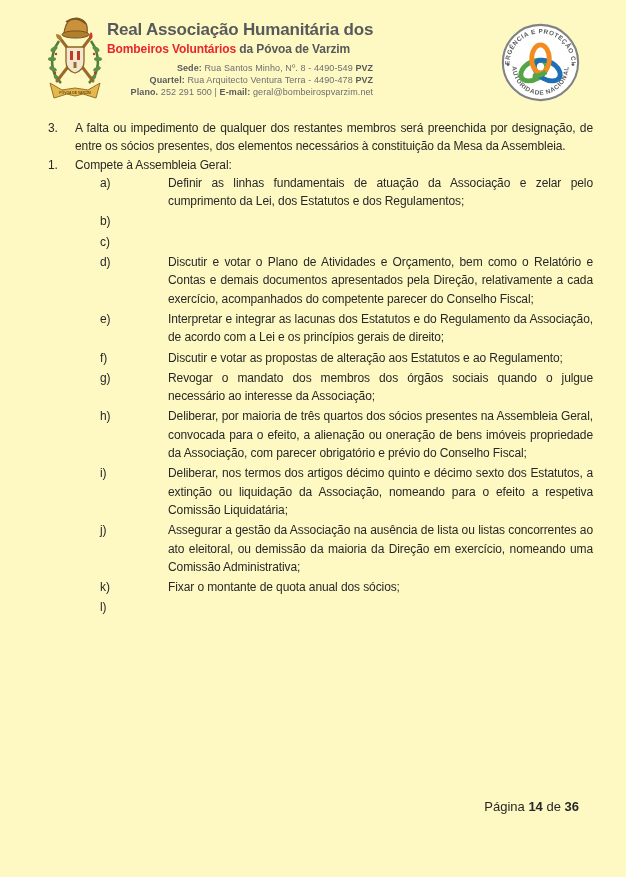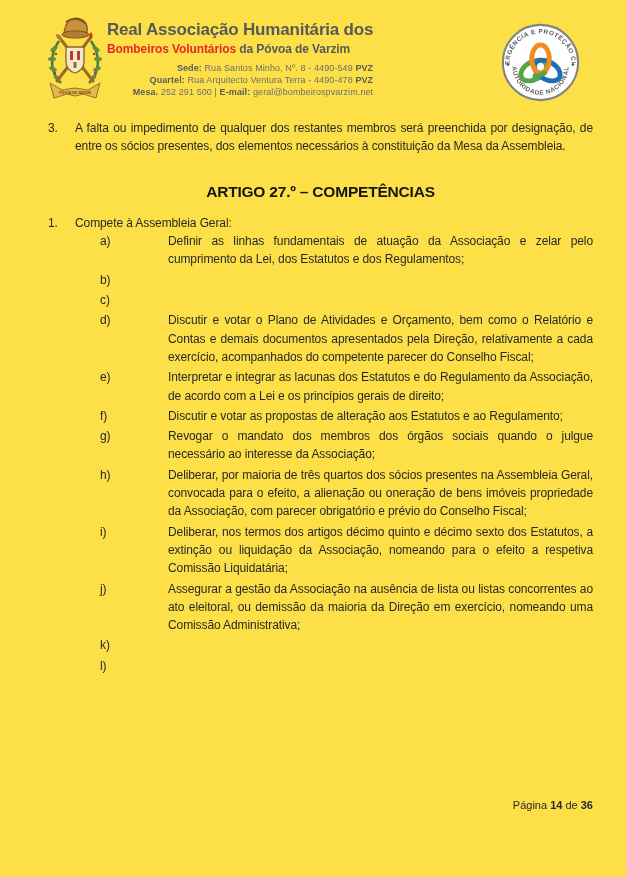--- a/index.html
+++ b/index.html
@@ -1,18 +1,18 @@
 <!DOCTYPE html>
 <html><head>
 <meta charset="utf-8">
 <style>
   html,body { margin:0; padding:0; background:#9a9a9a; }
   .page {
     position:relative; width:626px; height:877px; margin:0 auto;
-    background:#fde047; overflow:hidden;
+    background:#fef9c3; overflow:hidden;
     font-family:"Liberation Sans", sans-serif;
   }
   
   .coa { position:absolute; left:45px; top:13px; width:60px; height:97px; }
   .emblem { position:absolute; left:501px; top:23px; width:79px; height:79px; }
   .hdr-text { position:absolute; left:107px; top:20px; }
   .org1 { font-size:17px; font-weight:bold; color:#58595b; letter-spacing:-0.2px; }
   .org2 { font-size:12px; font-weight:bold; color:#58595b; margin-top:2px; letter-spacing:-0.1px; }
   .org2 .red { color:#e8262d; }
   .addr { margin-top:7px; font-size:9px; color:#6d6e71; line-height:11.8px; letter-spacing:0.1px;text-align:right; }
@@ -27,22 +27,22 @@
   .ptxt { flex:1; text-align:justify; }
   .heading {
     text-align:center; font-size:15.5px; font-weight:bold; color:#141414;
     letter-spacing:-0.2px; margin:27px 0 13px 0;
   }
   .sub { display:flex; padding-left:52px; margin-bottom:2px; }
   .letter { width:28px; flex:none; }
   .stxt { flex:1; text-align:justify;margin-left:40px; }
   
   .footer {
-    position:absolute; right:33px; top:799px;
-    font-size:11px; color:#282828;
+    position:absolute; right:47px; top:799px;
+    font-size:13px; color:#282828;
   }
 </style>
 </head>
 <body>
 
 <div class="page">
 
   <header>
 
     <svg class="coa" viewBox="0 0 60 97" aria-hidden="true">
@@ -93,21 +93,21 @@
         <text x="30" y="80.5" text-anchor="middle" font-size="3.4" fill="#6b4a10" font-family="Liberation Sans, sans-serif" font-weight="bold">PÓVOA DE VARZIM</text>
       </g>
     </svg>
 
     <div class="hdr-text">
       <div class="org1">Real Associação Humanitária dos</div>
       <div class="org2"><span class="red">Bombeiros Voluntários</span><span> da Póvoa de Varzim</span></div>
       <div class="addr">
         <div><b>Sede:</b><span> Rua Santos Minho, Nº. 8 - 4490-549 </span><b>PVZ</b></div>
         <div><b>Quartel:</b><span> Rua Arquitecto Ventura Terra - 4490-478 </span><b>PVZ</b></div>
-        <div><b>Mesa.</b><span> 252 291 500 | </span><b>E-mail:</b><span> geral@bombeirospvarzim.net</span></div>
+        <div><b>Plano.</b><span> 252 291 500 | </span><b>E-mail:</b><span> geral@bombeirospvarzim.net</span></div>
       </div>
     </div>
 
     <svg class="emblem" viewBox="0 0 76 76" aria-hidden="true">
       <defs>
         <path id="arcT" d="M 8,40 A 30,30 0 1 1 68,40" fill="none"></path>
         <path id="arcB" d="M 11,42 A 27,27 0 0 0 65,42" fill="none"></path>
       </defs>
       <circle cx="38" cy="38" r="36.2" fill="#ffffff" stroke="#808285" stroke-width="2"></circle>
       <text font-size="6.1" font-weight="bold" fill="#58595b" letter-spacing="0.55" font-family="Liberation Sans, sans-serif">
@@ -133,21 +133,20 @@
     </svg>
   </header>
 
   <main class="content">
 
     <div class="para">
       <span class="num">3.</span>
       <span class="ptxt">A falta ou impedimento de qualquer dos restantes membros será preenchida por designação, de entre os sócios presentes, dos elementos necessários à constituição da Mesa da Assembleia.</span>
     </div>
 
-    <h2 class="heading">ARTIGO 27.º – COMPETÊNCIAS</h2>
 
     <div class="para">
       <span class="num">1.</span>
       <span class="ptxt">Compete à Assembleia Geral:</span>
     </div>
 
     <div class="sub">
       <span class="letter">a)</span>
       <span class="stxt">Definir as linhas fundamentais de atuação da Associação e zelar pelo cumprimento da Lei, dos Estatutos e dos Regulamentos;</span>
     </div>
@@ -180,20 +179,21 @@
     <div class="sub">
       <span class="letter">i)</span>
       <span class="stxt">Deliberar, nos termos dos artigos décimo quinto e décimo sexto dos Estatutos, a extinção ou liquidação da Associação, nomeando para o efeito a respetiva Comissão Liquidatária;</span>
     </div>
     <div class="sub">
       <span class="letter">j)</span>
       <span class="stxt">Assegurar a gestão da Associação na ausência de lista ou listas concorrentes ao ato eleitoral, ou demissão da maioria da Direção em exercício, nomeando uma Comissão Administrativa;</span>
     </div>
     <div class="sub">
       <span class="letter">k)</span>
+      <span class="stxt">Fixar o montante de quota anual dos sócios;</span>
     </div>
     <div class="sub">
       <span class="letter">l)</span>
     </div>
   </main>
 
   <footer class="footer">
     <span>Página </span><b>14</b><span> de </span><b>36</b>
   </footer>
 

